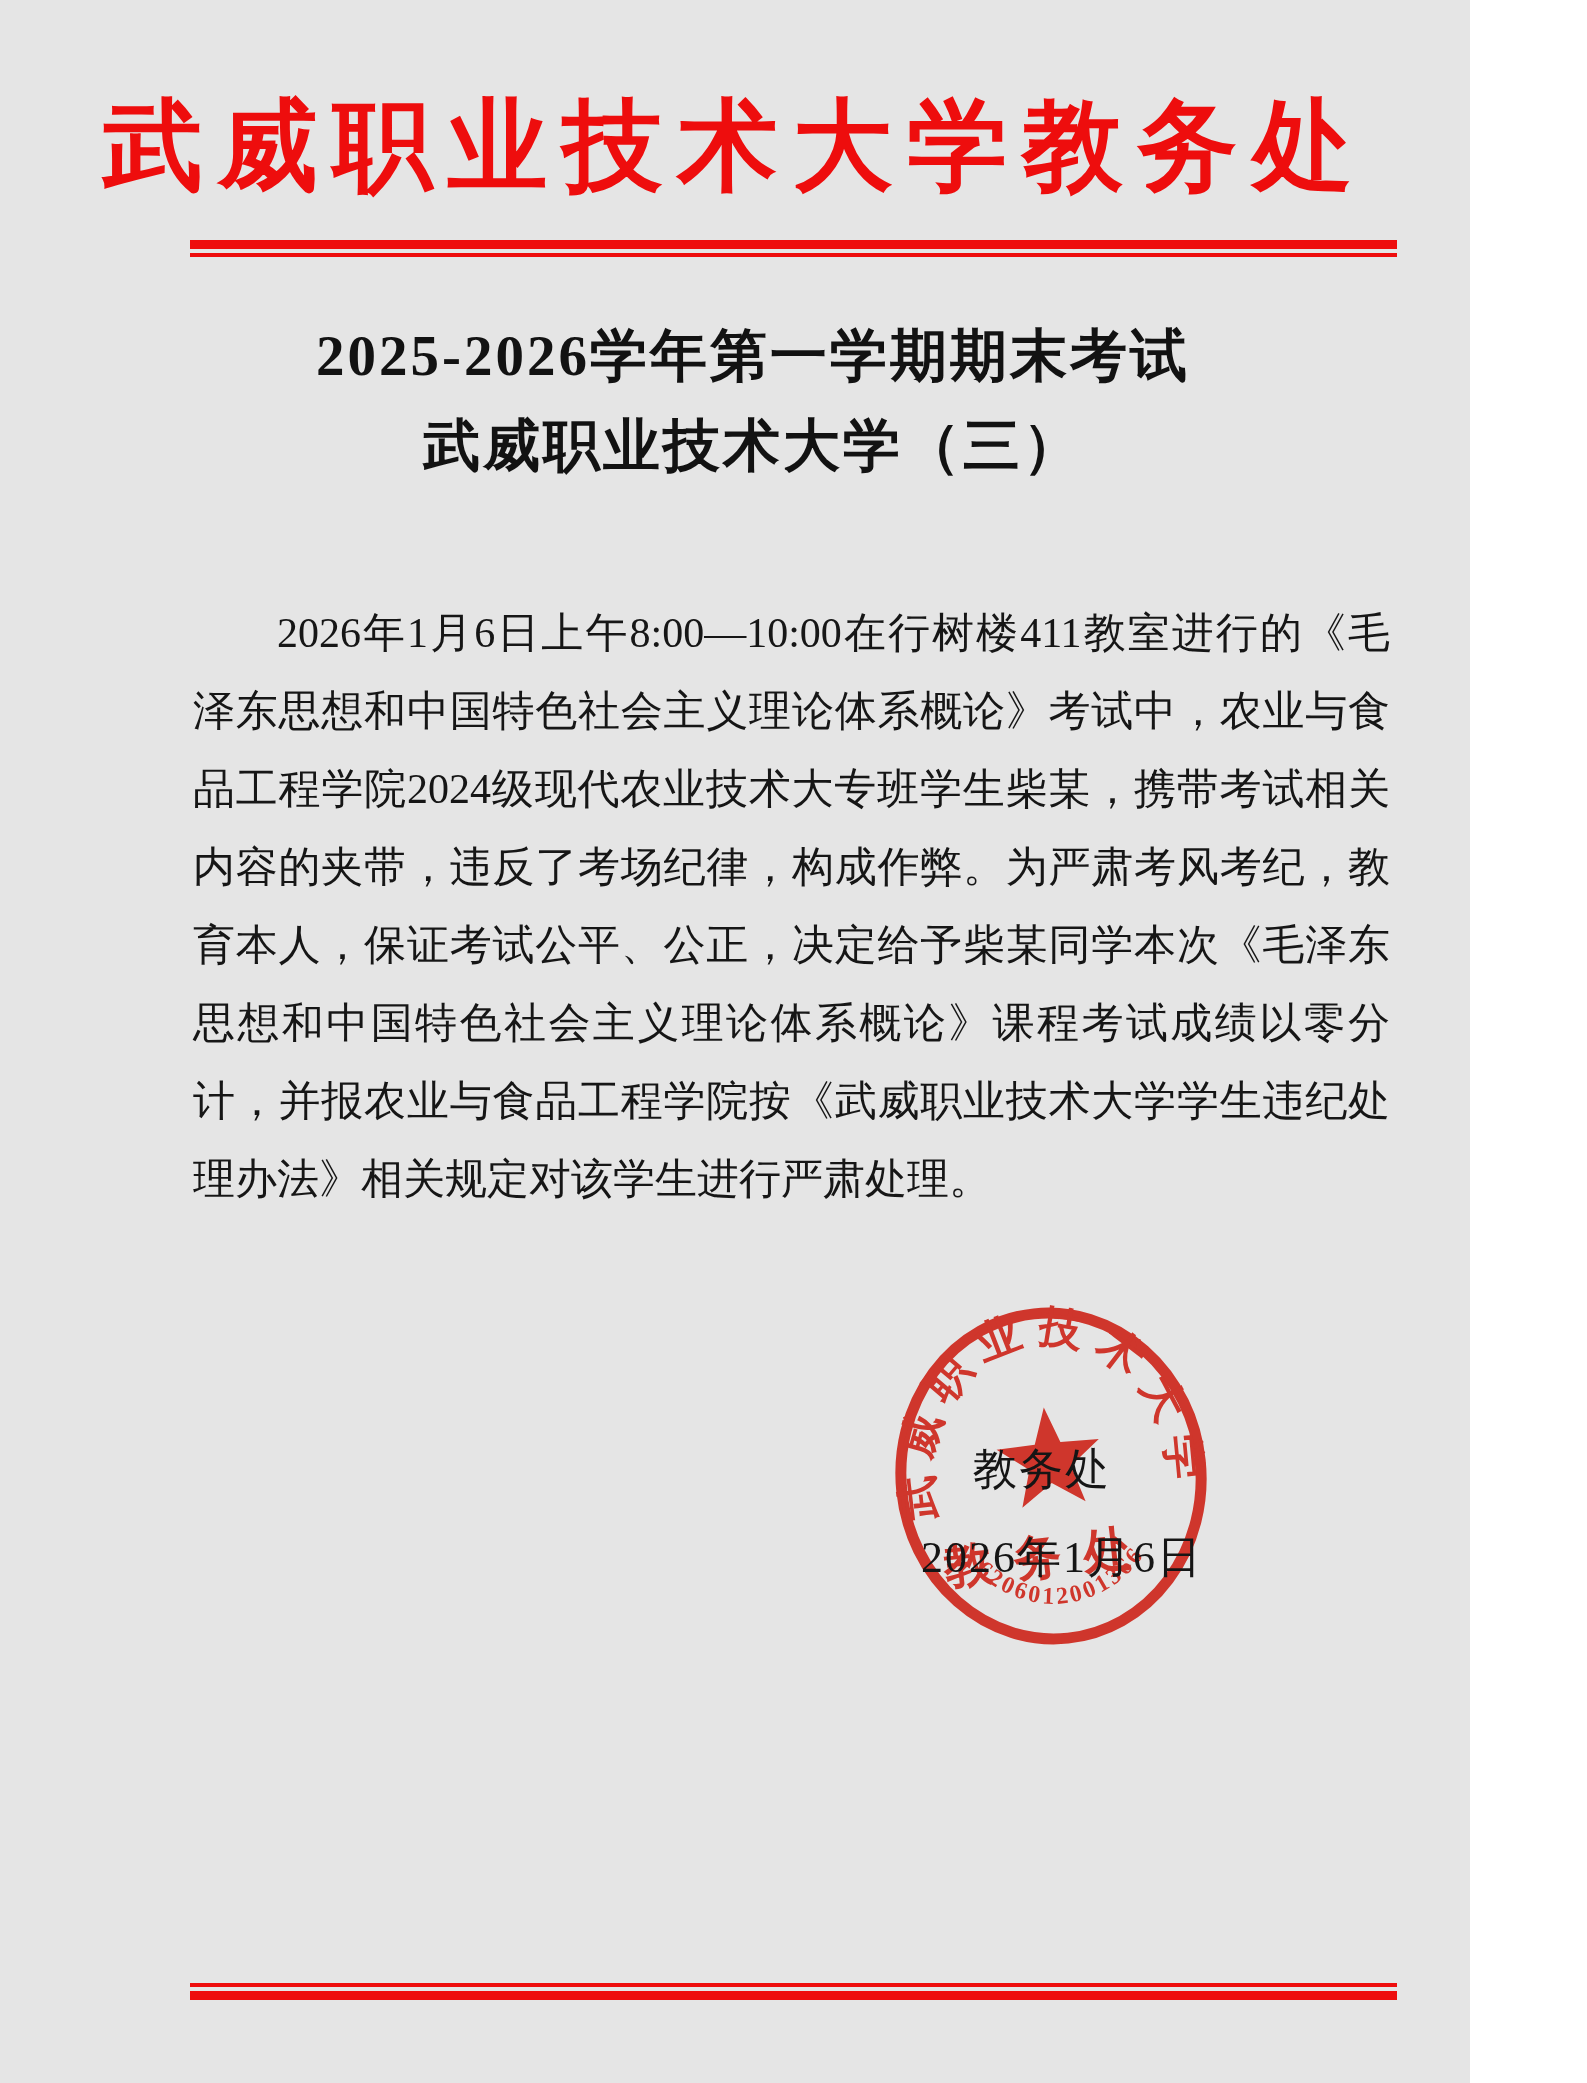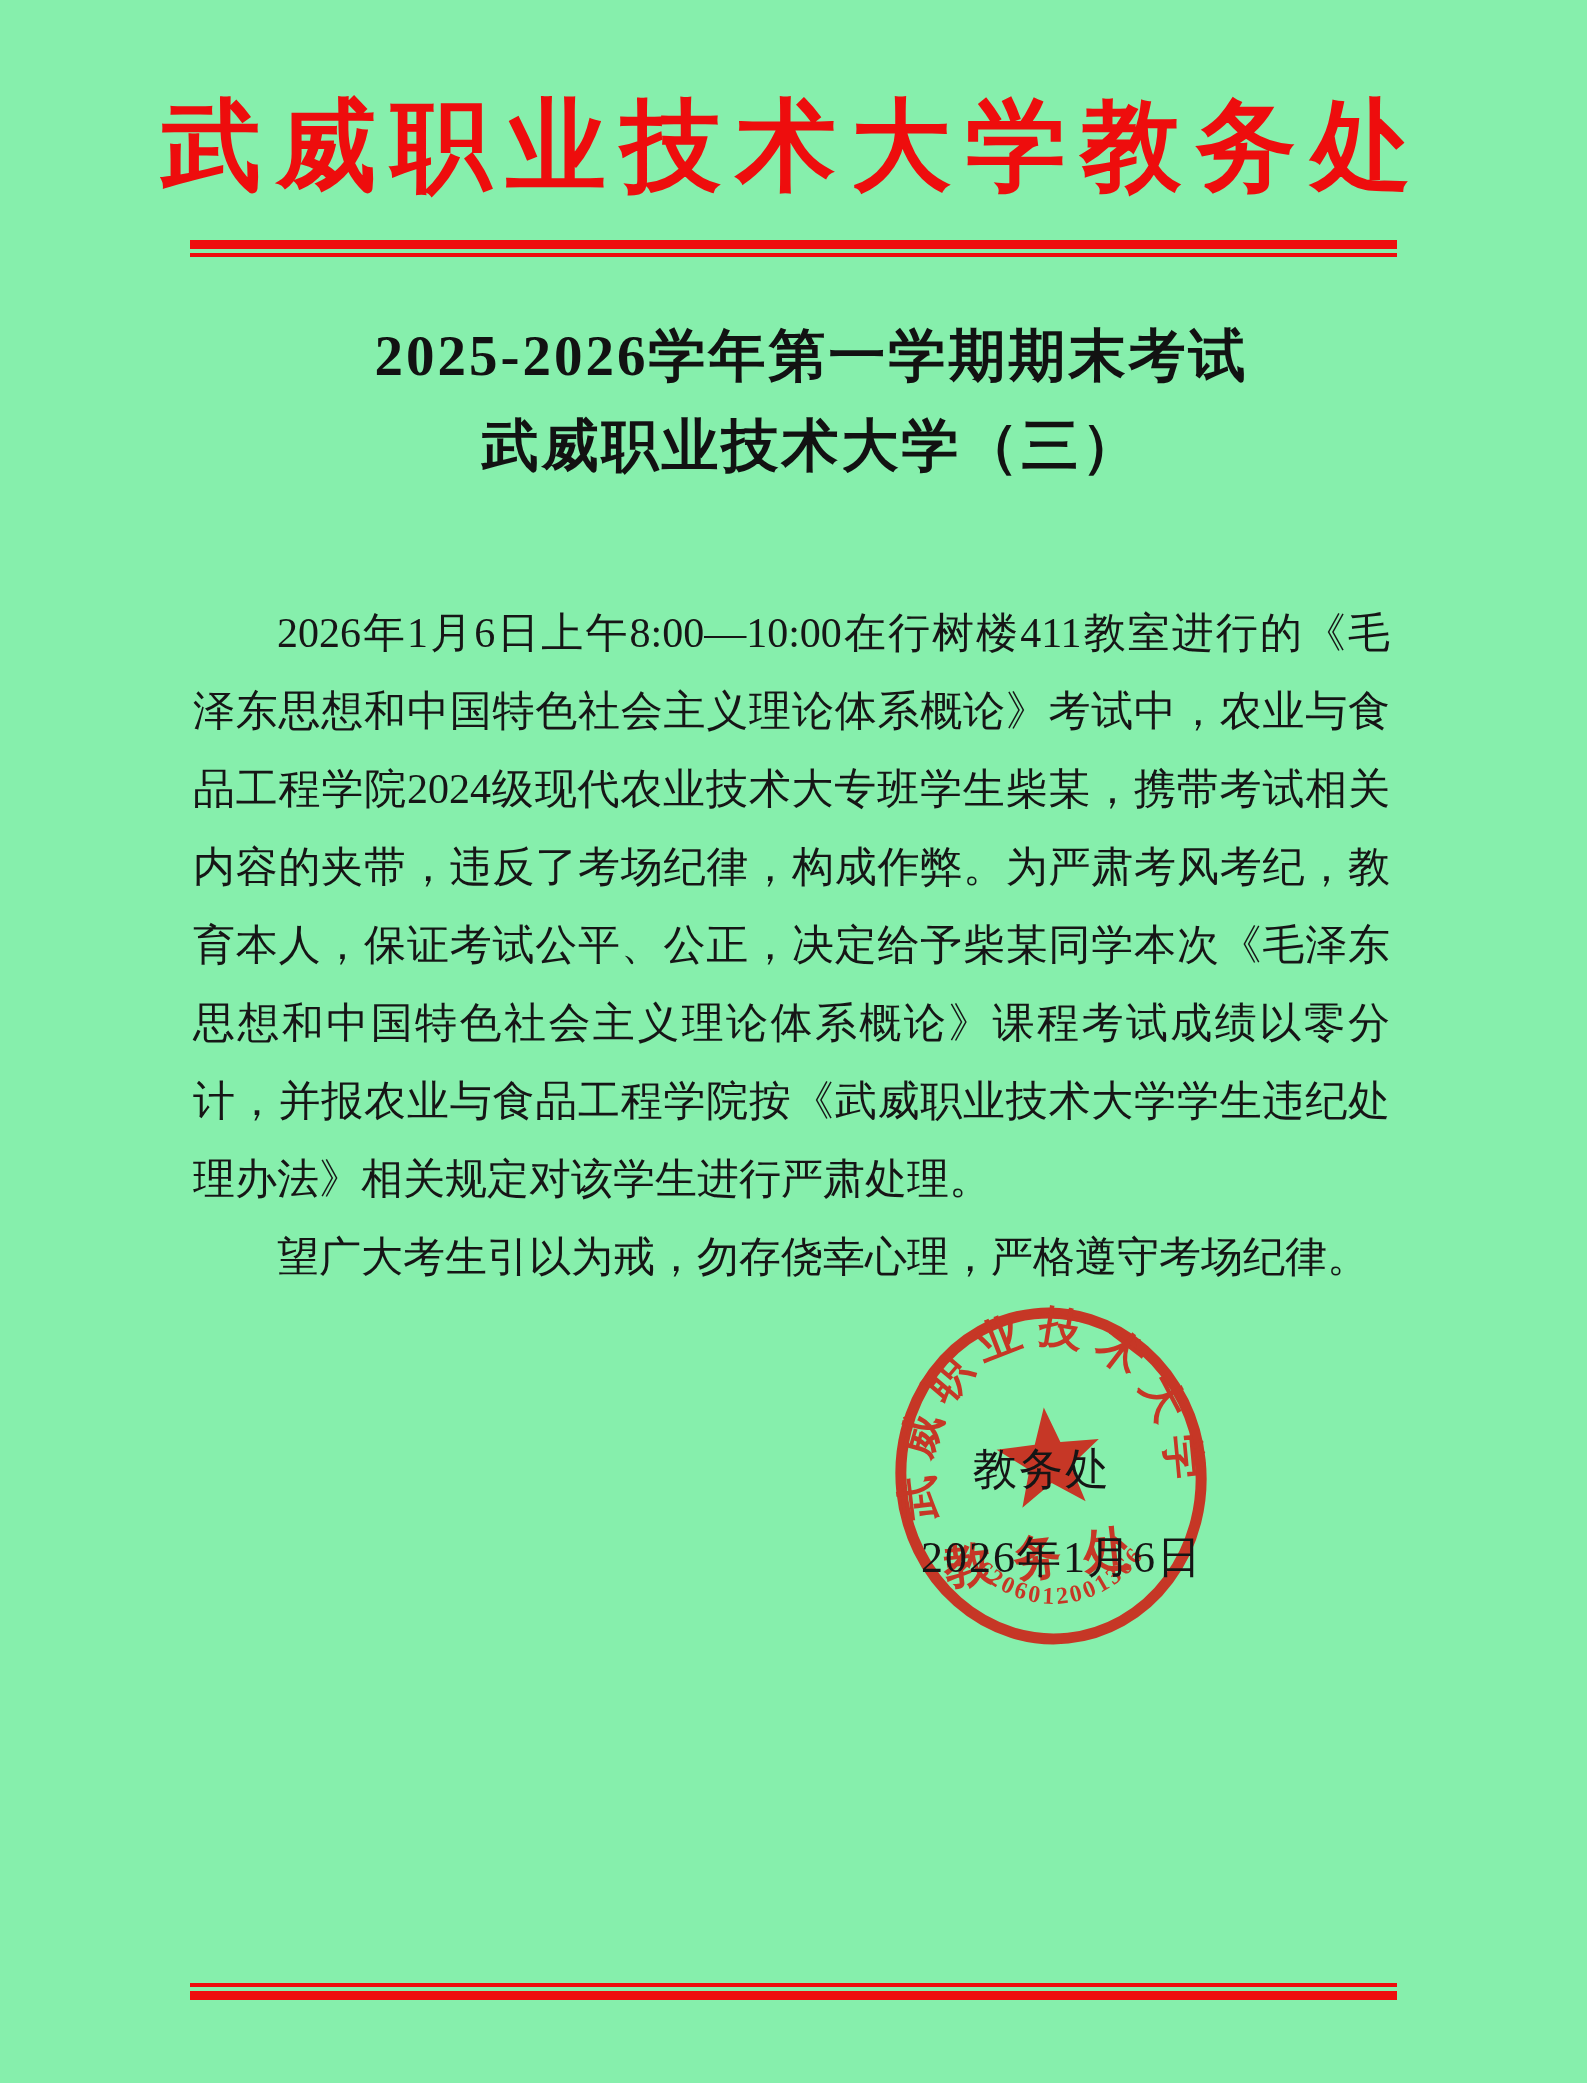--- a/index.html
+++ b/index.html
@@ -1,20 +1,20 @@
 <!DOCTYPE html>
 <html><head>
 <meta charset="utf-8">
 <style>
   html, body { margin: 0; padding: 0; background: #ffffff; }
   .page {
     position: relative;
-    width: 1587px;
+    width: 1470px;
     height: 2083px;
-    background: #86efac;
+    background: #e5e5e5;
     font-family: "Liberation Serif", serif;
     overflow: hidden;
   }
   
   .org-name {
     position: absolute;
     top: 80px;
     left: 0;
     width: 100%;
     text-align: center;
@@ -98,21 +98,20 @@
 
   <div class="body-block">
     <div class="line indent">2026年1月6日上午8:00—10:00在行树楼411教室进行的《毛</div>
     <div class="line">泽东思想和中国特色社会主义理论体系概论》考试中，农业与食</div>
     <div class="line">品工程学院2024级现代农业技术大专班学生柴某，携带考试相关</div>
     <div class="line">内容的夹带，违反了考场纪律，构成作弊。为严肃考风考纪，教</div>
     <div class="line">育本人，保证考试公平、公正，决定给予柴某同学本次《毛泽东</div>
     <div class="line">思想和中国特色社会主义理论体系概论》课程考试成绩以零分</div>
     <div class="line">计，并报农业与食品工程学院按《武威职业技术大学学生违纪处</div>
     <div class="line flush">理办法》相关规定对该学生进行严肃处理。</div>
-    <div class="line indent flush">望广大考生引以为戒，勿存侥幸心理，严格遵守考场纪律。</div>
   </div>
 
   <svg class="seal" viewBox="0 0 334 360">
     <g transform="rotate(-6 167 180)" opacity="0.9">
       <ellipse cx="167" cy="180" rx="150" ry="163" fill="none" stroke="#cd2418" stroke-width="11"></ellipse>
       <path id="sealTopArc" d="M 52.1 214.4 A 119 133 0 1 1 281.9 214.4" fill="none"></path>
       <text font-size="44" font-weight="bold" fill="#cd2418" letter-spacing="13">
         <textPath href="#sealTopArc" startOffset="50%" text-anchor="middle">武威职业技术大学</textPath>
       </text>
       <polygon fill="#cd2418" points="167,111 179.9,147.2 218.4,148.3 187.9,171.8 198.8,208.7 167,187 135.2,208.7 146.1,171.8 115.6,148.3 154.1,147.2"></polygon>

